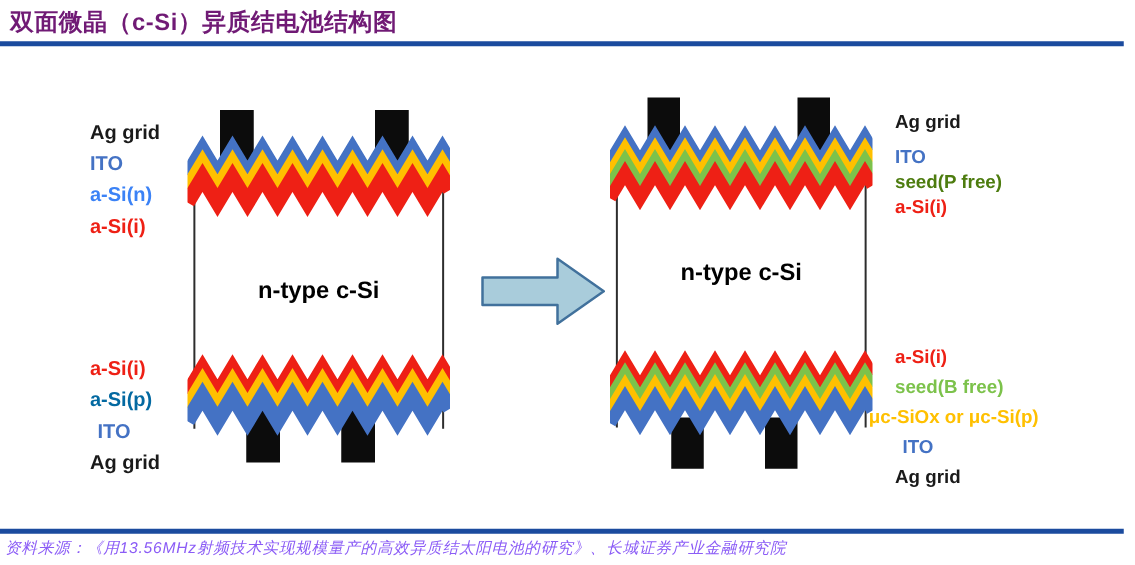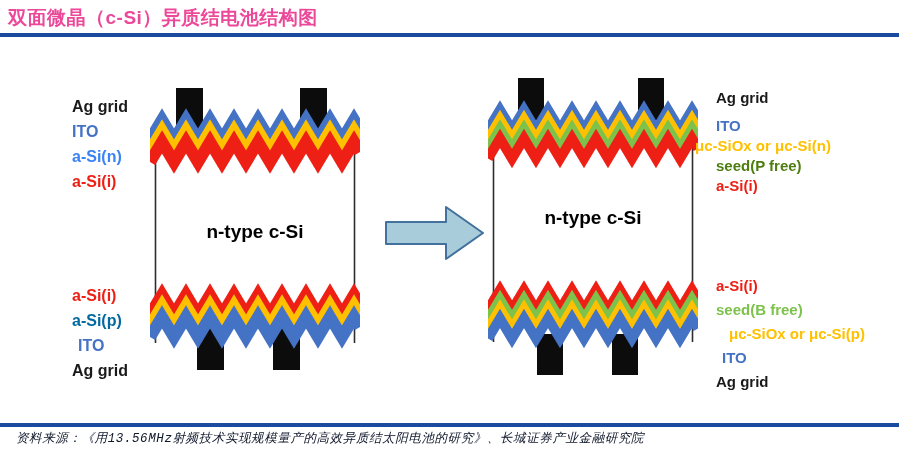--- a/index.html
+++ b/index.html
@@ -3,27 +3,27 @@
 <meta charset="utf-8">
 <style>
   html,body{margin:0;padding:0;background:#fff;}
   #canvas{
     position:relative;width:908px;height:452px;background:#ffffff;
     font-family:"Liberation Sans", sans-serif;overflow:hidden;
   }
   
   .page-title{
     position:absolute;left:8px;top:5px;font-size:19px;font-weight:bold;
-    color:#ec4899;letter-spacing:0.5px;white-space:nowrap;
+    color:#701a75;letter-spacing:0.5px;white-space:nowrap;
   }
   .title-rule{position:absolute;left:0;top:33px;width:899px;height:4px;background:#1B4B9E;}
   .footer-rule{position:absolute;left:0;top:423px;width:899px;height:4px;background:#1B4B9E;}
   .footer-source{
-    position:absolute;left:16px;top:430px;font-family:Liberation Mono, monospace;
-    font-style:italic;font-size:12.5px;color:#0f172a;letter-spacing:0.6px;white-space:nowrap;
+    position:absolute;left:4px;top:430px;font-family:Liberation Sans, sans-serif;
+    font-style:italic;font-size:12.5px;color:#8b5cf6;letter-spacing:0.6px;white-space:nowrap;
   }
   
   .label-col{position:absolute;text-align:left;font-weight:bold;white-space:nowrap;}
   .col-left{font-size:16px;line-height:25px;}
   #left-front-labels{left:72px;top:94px;}
   #left-back-labels{left:72px;top:283px;}
   .col-right{font-size:15px;}
   #right-front-labels{left:716px;top:88px;}
   #right-front-labels .lbl{height:20px;line-height:20px;}
   #right-front-labels .lbl:first-child{margin-bottom:8px;}
@@ -113,29 +113,28 @@
     <use href="#zzB" class="z-red" stroke-width="10" transform="translate(0,218)"></use>
     <use href="#zzB" class="z-green" stroke-width="10" transform="translate(0,227.5)"></use>
     <use href="#zzB" class="z-orange" stroke-width="10" transform="translate(0,237)"></use>
     <use href="#zzB" class="z-blue" stroke-width="10" transform="translate(0,246.5)"></use>
     <text class="cell-text" x="105" y="152" text-anchor="middle">n-type c-Si</text>
   </svg>
 
   <div class="label-col col-right" id="right-front-labels">
     <div class="lbl" style="color: rgb(26, 26, 26);">Ag grid</div>
     <div class="lbl" style="color: rgb(68, 114, 196);">ITO</div>
-    <div class="lbl outdent" style="color: rgb(255, 192, 0);">μc-SiOx or μc-Si(n)</div>
     <div class="lbl" style="color: #4d7c0f;">seed(P free)</div>
     <div class="lbl" style="color: rgb(238, 32, 21);">a-Si(i)</div>
   </div>
 
   <div class="label-col col-right" id="right-back-labels">
     <div class="lbl" style="color: rgb(238, 32, 21);">a-Si(i)</div>
     <div class="lbl" style="color: rgb(124, 194, 75);">seed(B free)</div>
-    <div class="lbl outdent" style="color: rgb(255, 192, 0); padding-left: 34px;">μc-SiOx or μc-Si(p)</div>
+    <div class="lbl outdent" style="color: rgb(255, 192, 0);">μc-SiOx or μc-Si(p)</div>
     <div class="lbl indent-sm" style="color: rgb(68, 114, 196);">ITO</div>
     <div class="lbl" style="color: rgb(26, 26, 26);">Ag grid</div>
   </div>
 
   <div class="footer-rule"></div>
   <div class="footer-source">资料来源：《用13.56MHz射频技术实现规模量产的高效异质结太阳电池的研究》、长城证券产业金融研究院</div>
 
 </div>
 
 </body></html>

